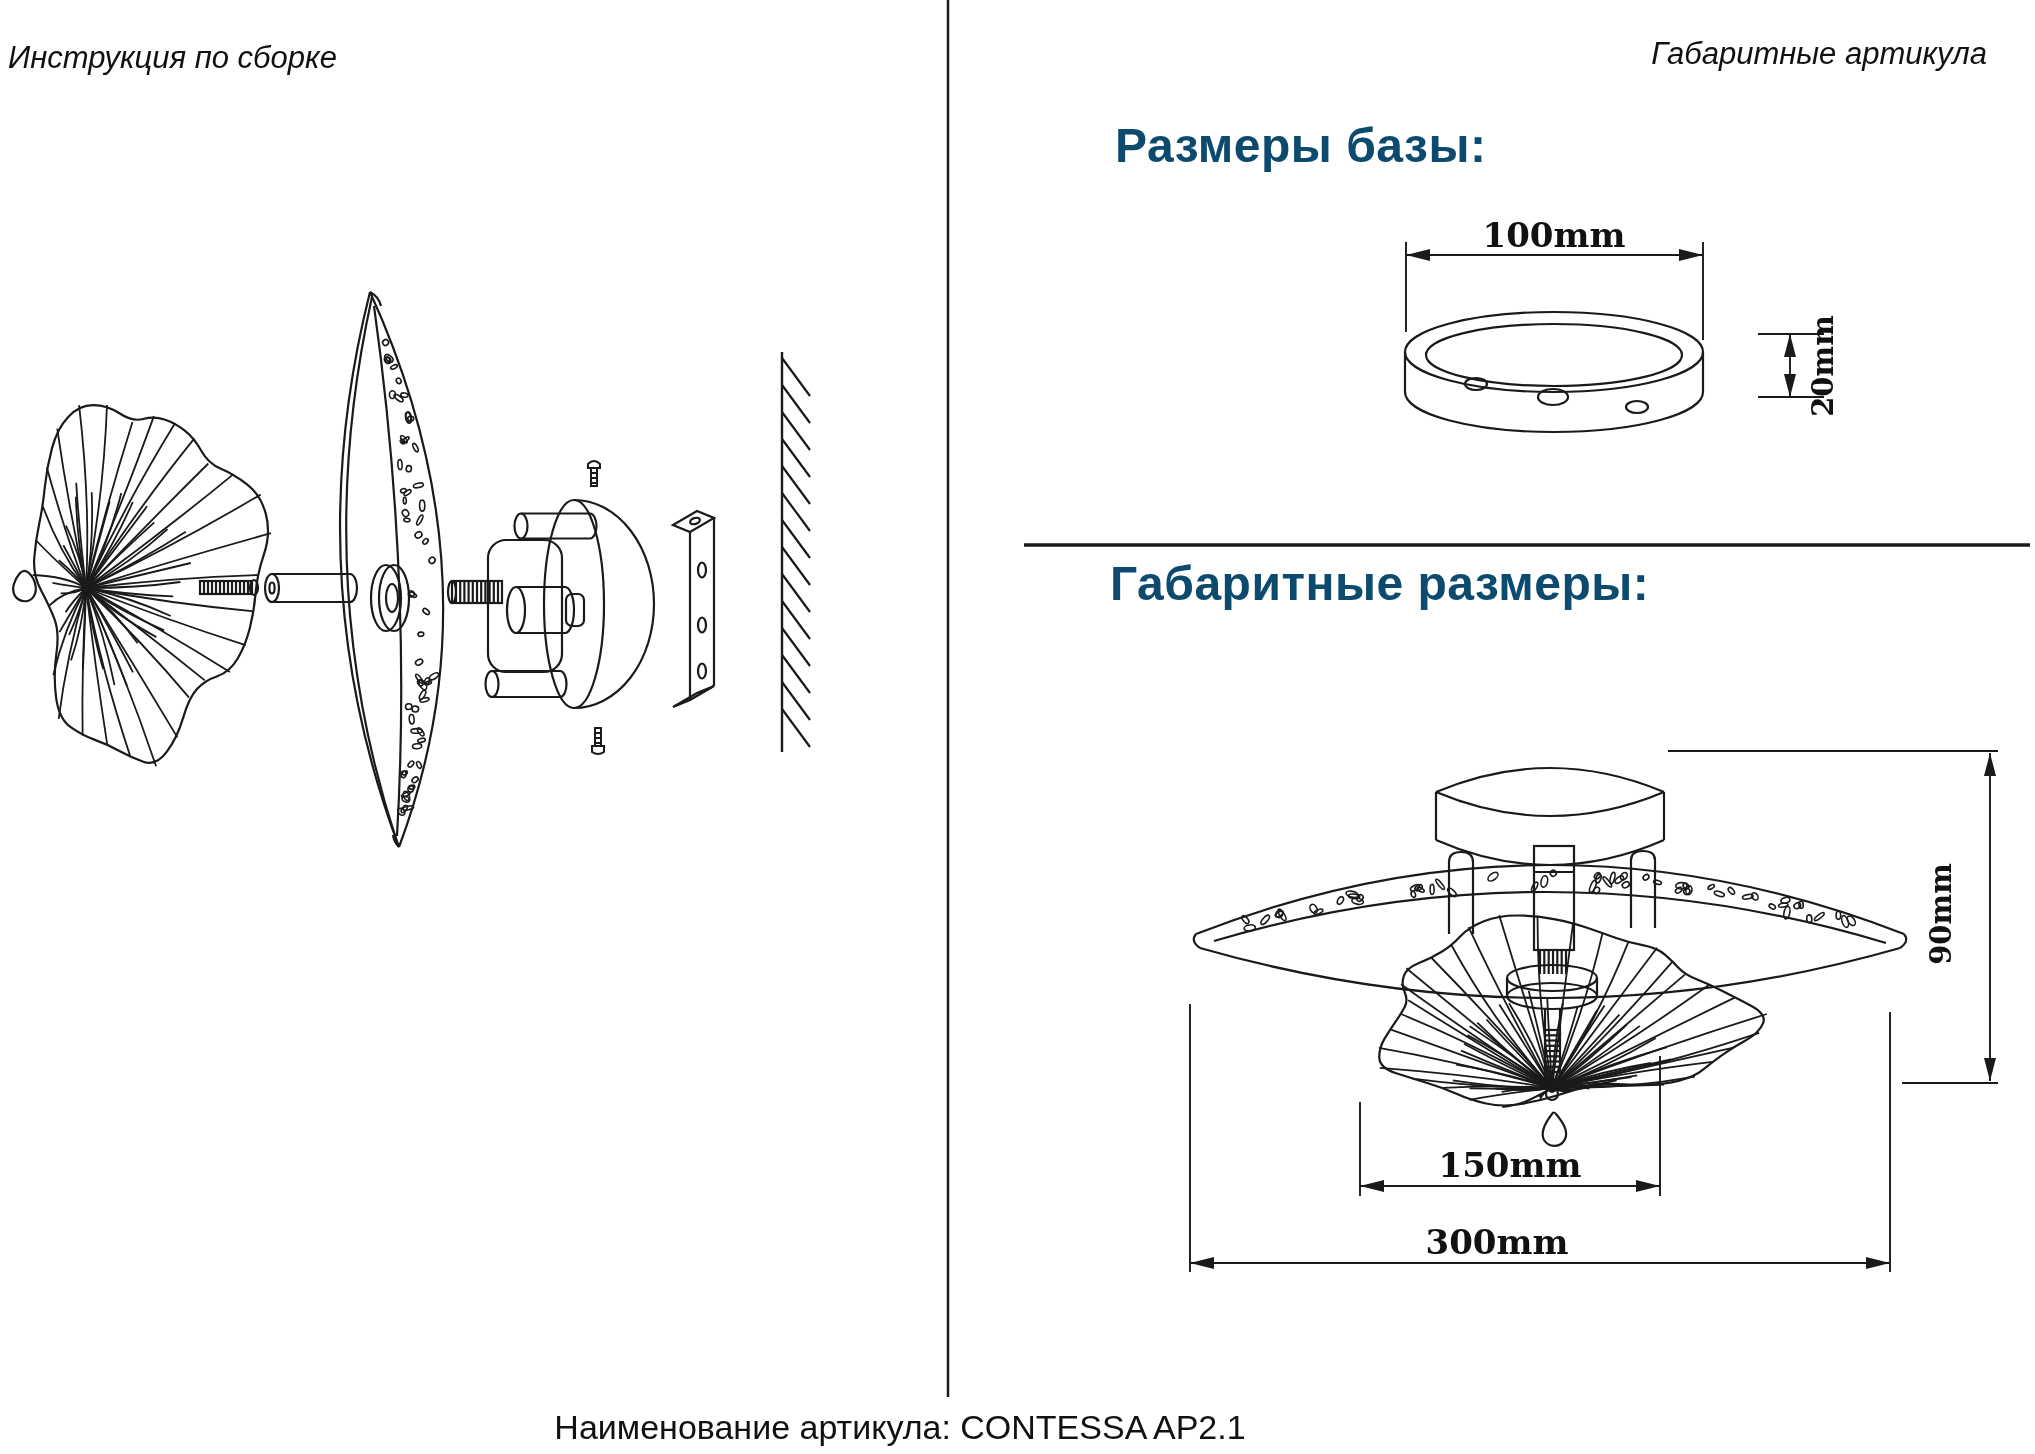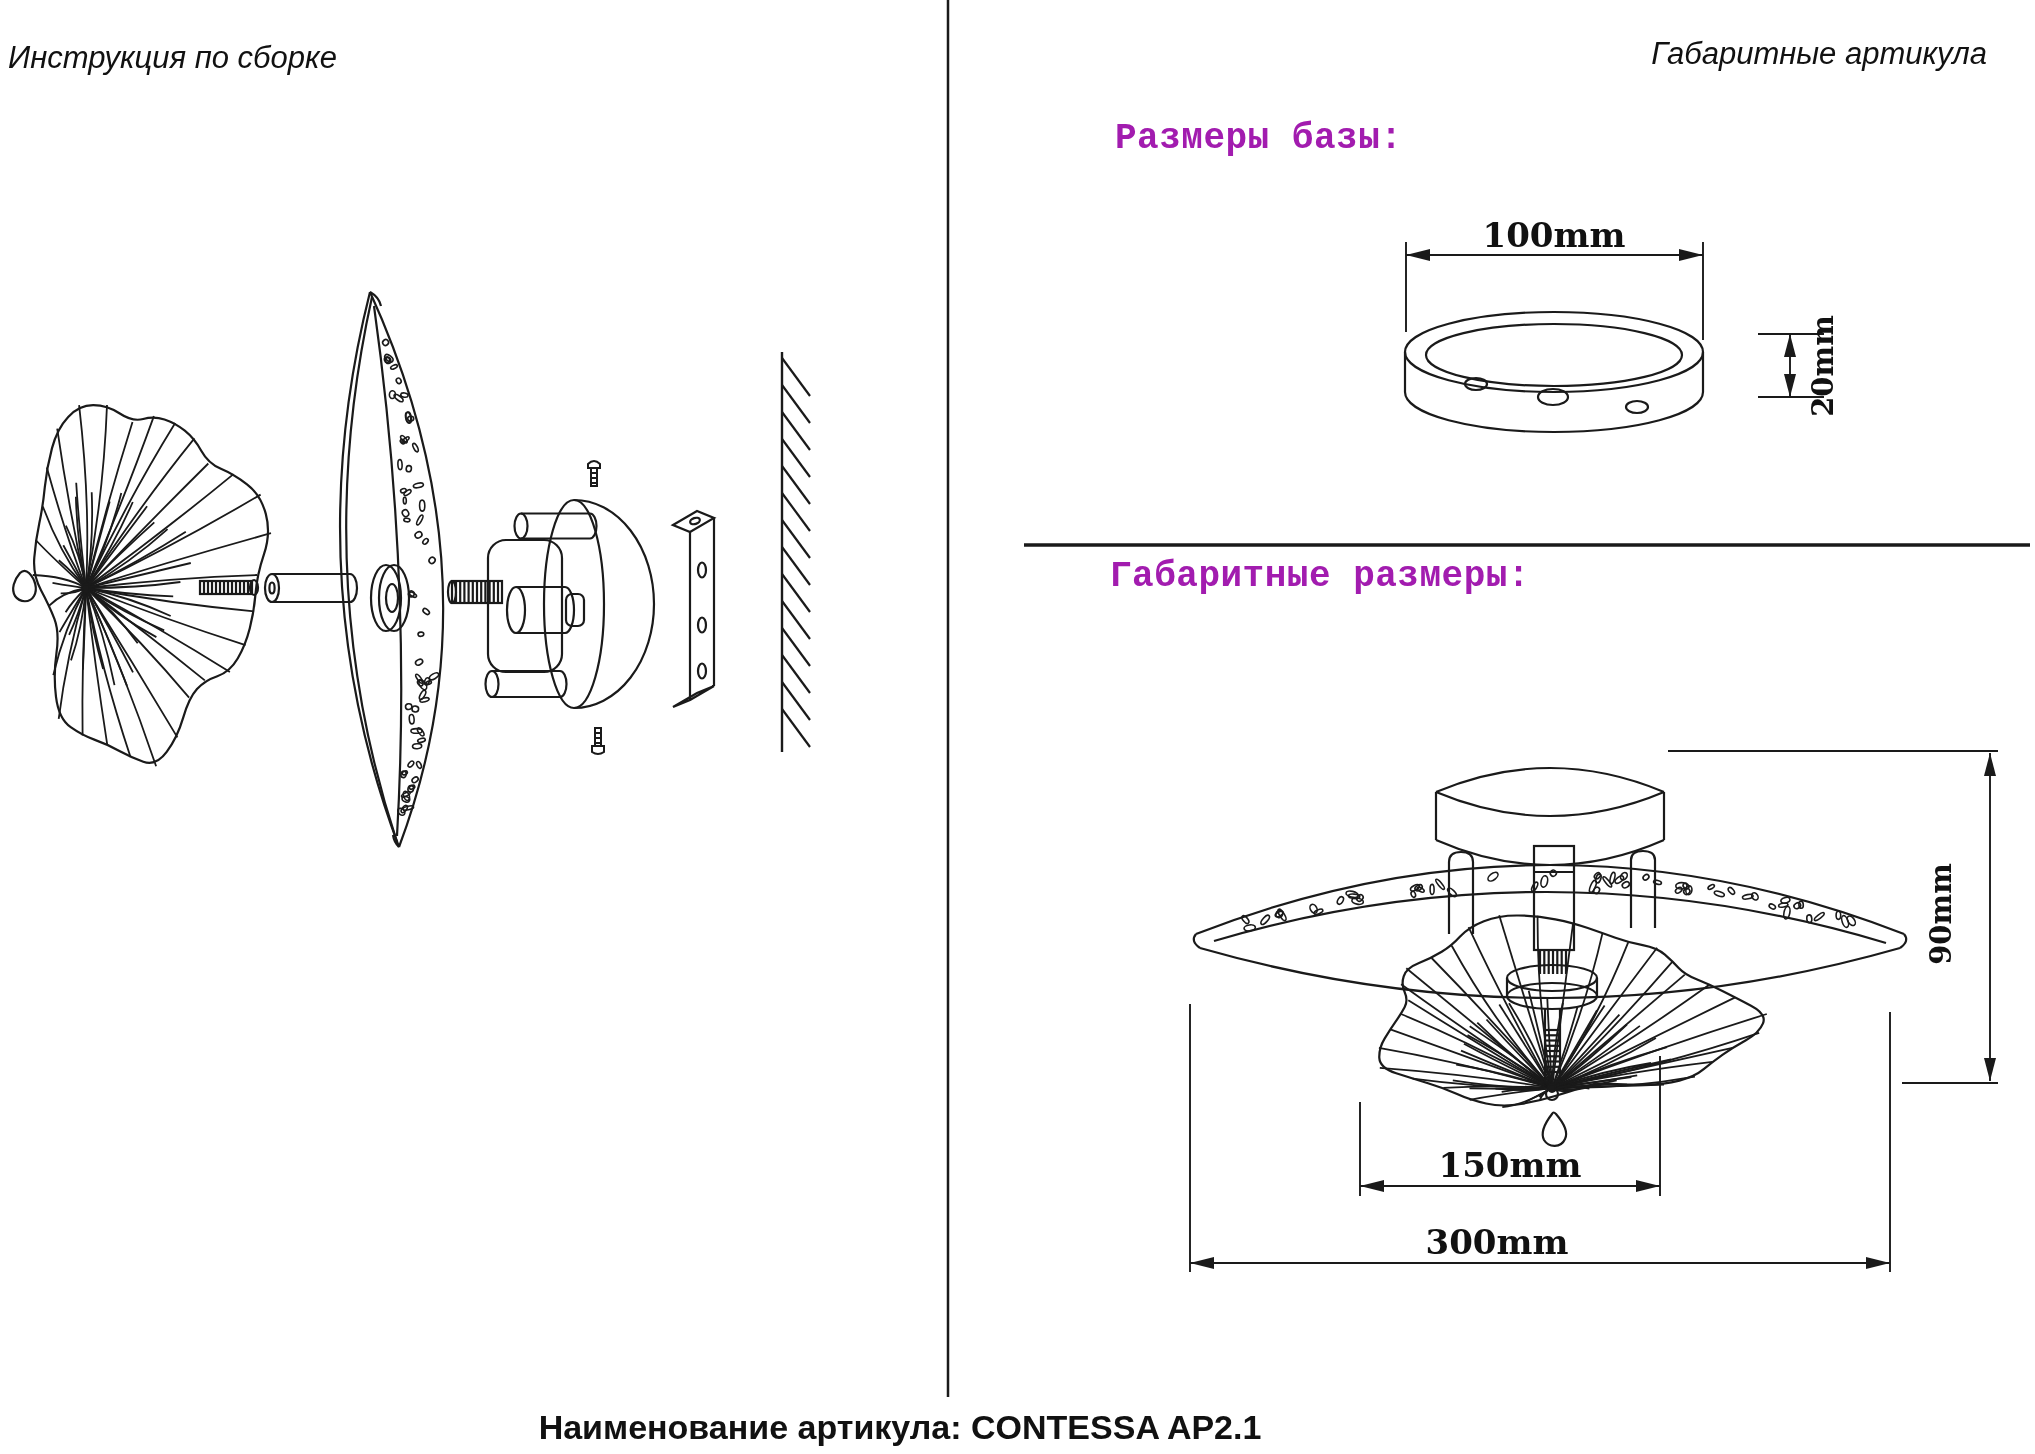--- a/index.html
+++ b/index.html
@@ -7,26 +7,26 @@
     position:relative;
     width:2035px;height:1454px;
     background:#ffffff;
     font-family:"Liberation Sans", sans-serif;
     color:#1a1a1a;
     overflow:hidden;
   }
   .abs{position:absolute;}
   .title{font-size:31px;color:#111;white-space:nowrap;font-style:italic;}
   .heading-bold{
-    font-size:36px;font-weight:700;color:#a21caf;white-space:nowrap;
-    font-family:Liberation Mono, monospace;letter-spacing:.5px;
+    font-size:48px;font-weight:700;color:#0c4a6e;white-space:nowrap;
+    font-family:Liberation Sans, sans-serif;letter-spacing:.5px;
   }
   .footer{
     font-size:34px;color:#111;white-space:nowrap;
-    left:0;width:1800px;top:1408px;text-align:center;font-weight:bold;
+    left:0;width:1800px;top:1408px;text-align:center;
   }
   svg text.dim{
     font-family:"DejaVu Serif","Liberation Serif",serif;
     font-weight:700;fill:#111;
   }
   svg .ln{stroke:#1a1a1a;fill:none;}
 </style>
 </head>
 <body>
 

